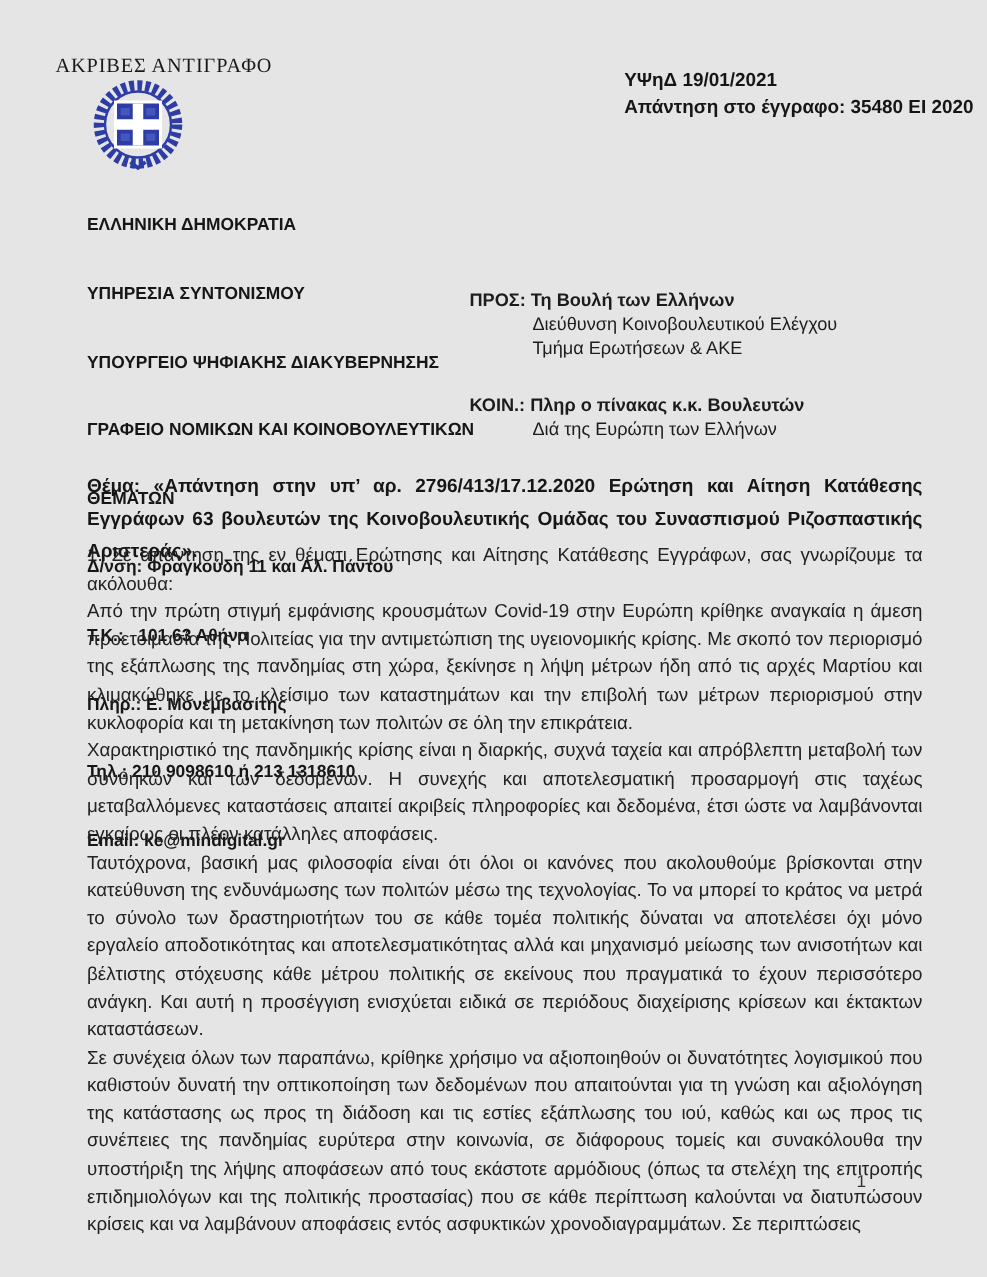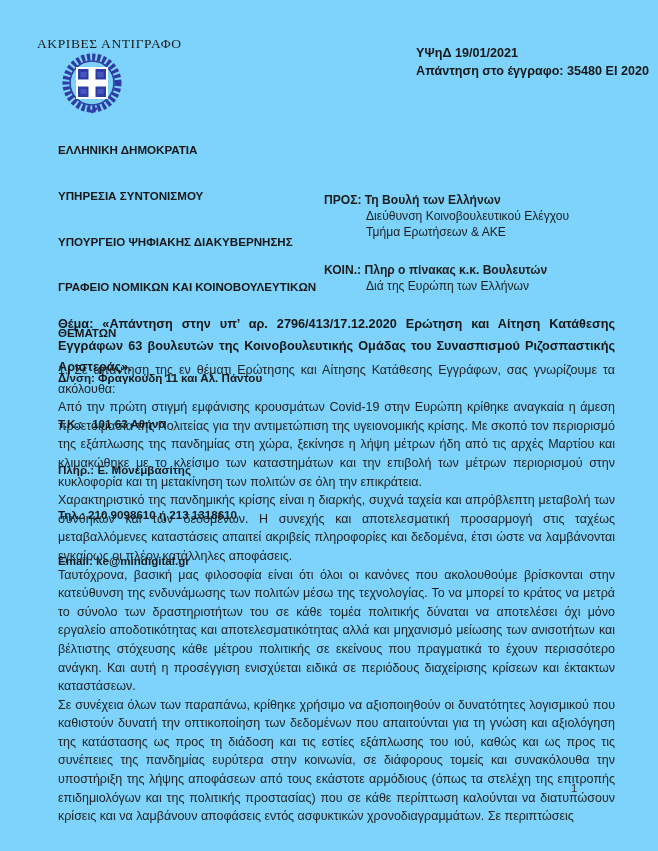--- a/index.html
+++ b/index.html
@@ -1,20 +1,20 @@
 <!DOCTYPE html>
 <html lang="el"><head>
 <meta charset="utf-8">
 <style>
   html, body { margin: 0; padding: 0; background: #ffffff; }
   .page {
     position: relative;
     width: 658px;
     height: 851px;
-    background: #7dd3fc;
+    background: #e5e5e5;
     color: #1c1c1c;
     font-family: "Liberation Sans", sans-serif;
     overflow: hidden;
   }
   .copy-label {
     position: absolute;
     left: 37px; top: 36px;
     font-family: "Liberation Serif", serif;
     font-size: 13.5px;
     letter-spacing: 0.6px;
@@ -44,21 +44,20 @@
     line-height: 15.2px;
     color: #161616;
     white-space: pre;
   }
   .recipients {
     position: absolute;
     left: 313px; top: 192px;
     font-size: 12.1px;
     line-height: 16.2px;
     color: #1c1c1c;
-    margin-left: 11px;
   }
   .recipients .head { font-weight: bold; white-space: nowrap; }
   .recipients .sub  { padding-left: 42px; white-space: nowrap; }
   .recipients .koin { margin-top: 21px; }
   .subject {
     position: absolute;
     left: 58px; top: 314px;
     width: 557px;
     font-weight: bold;
     font-size: 12.7px;

